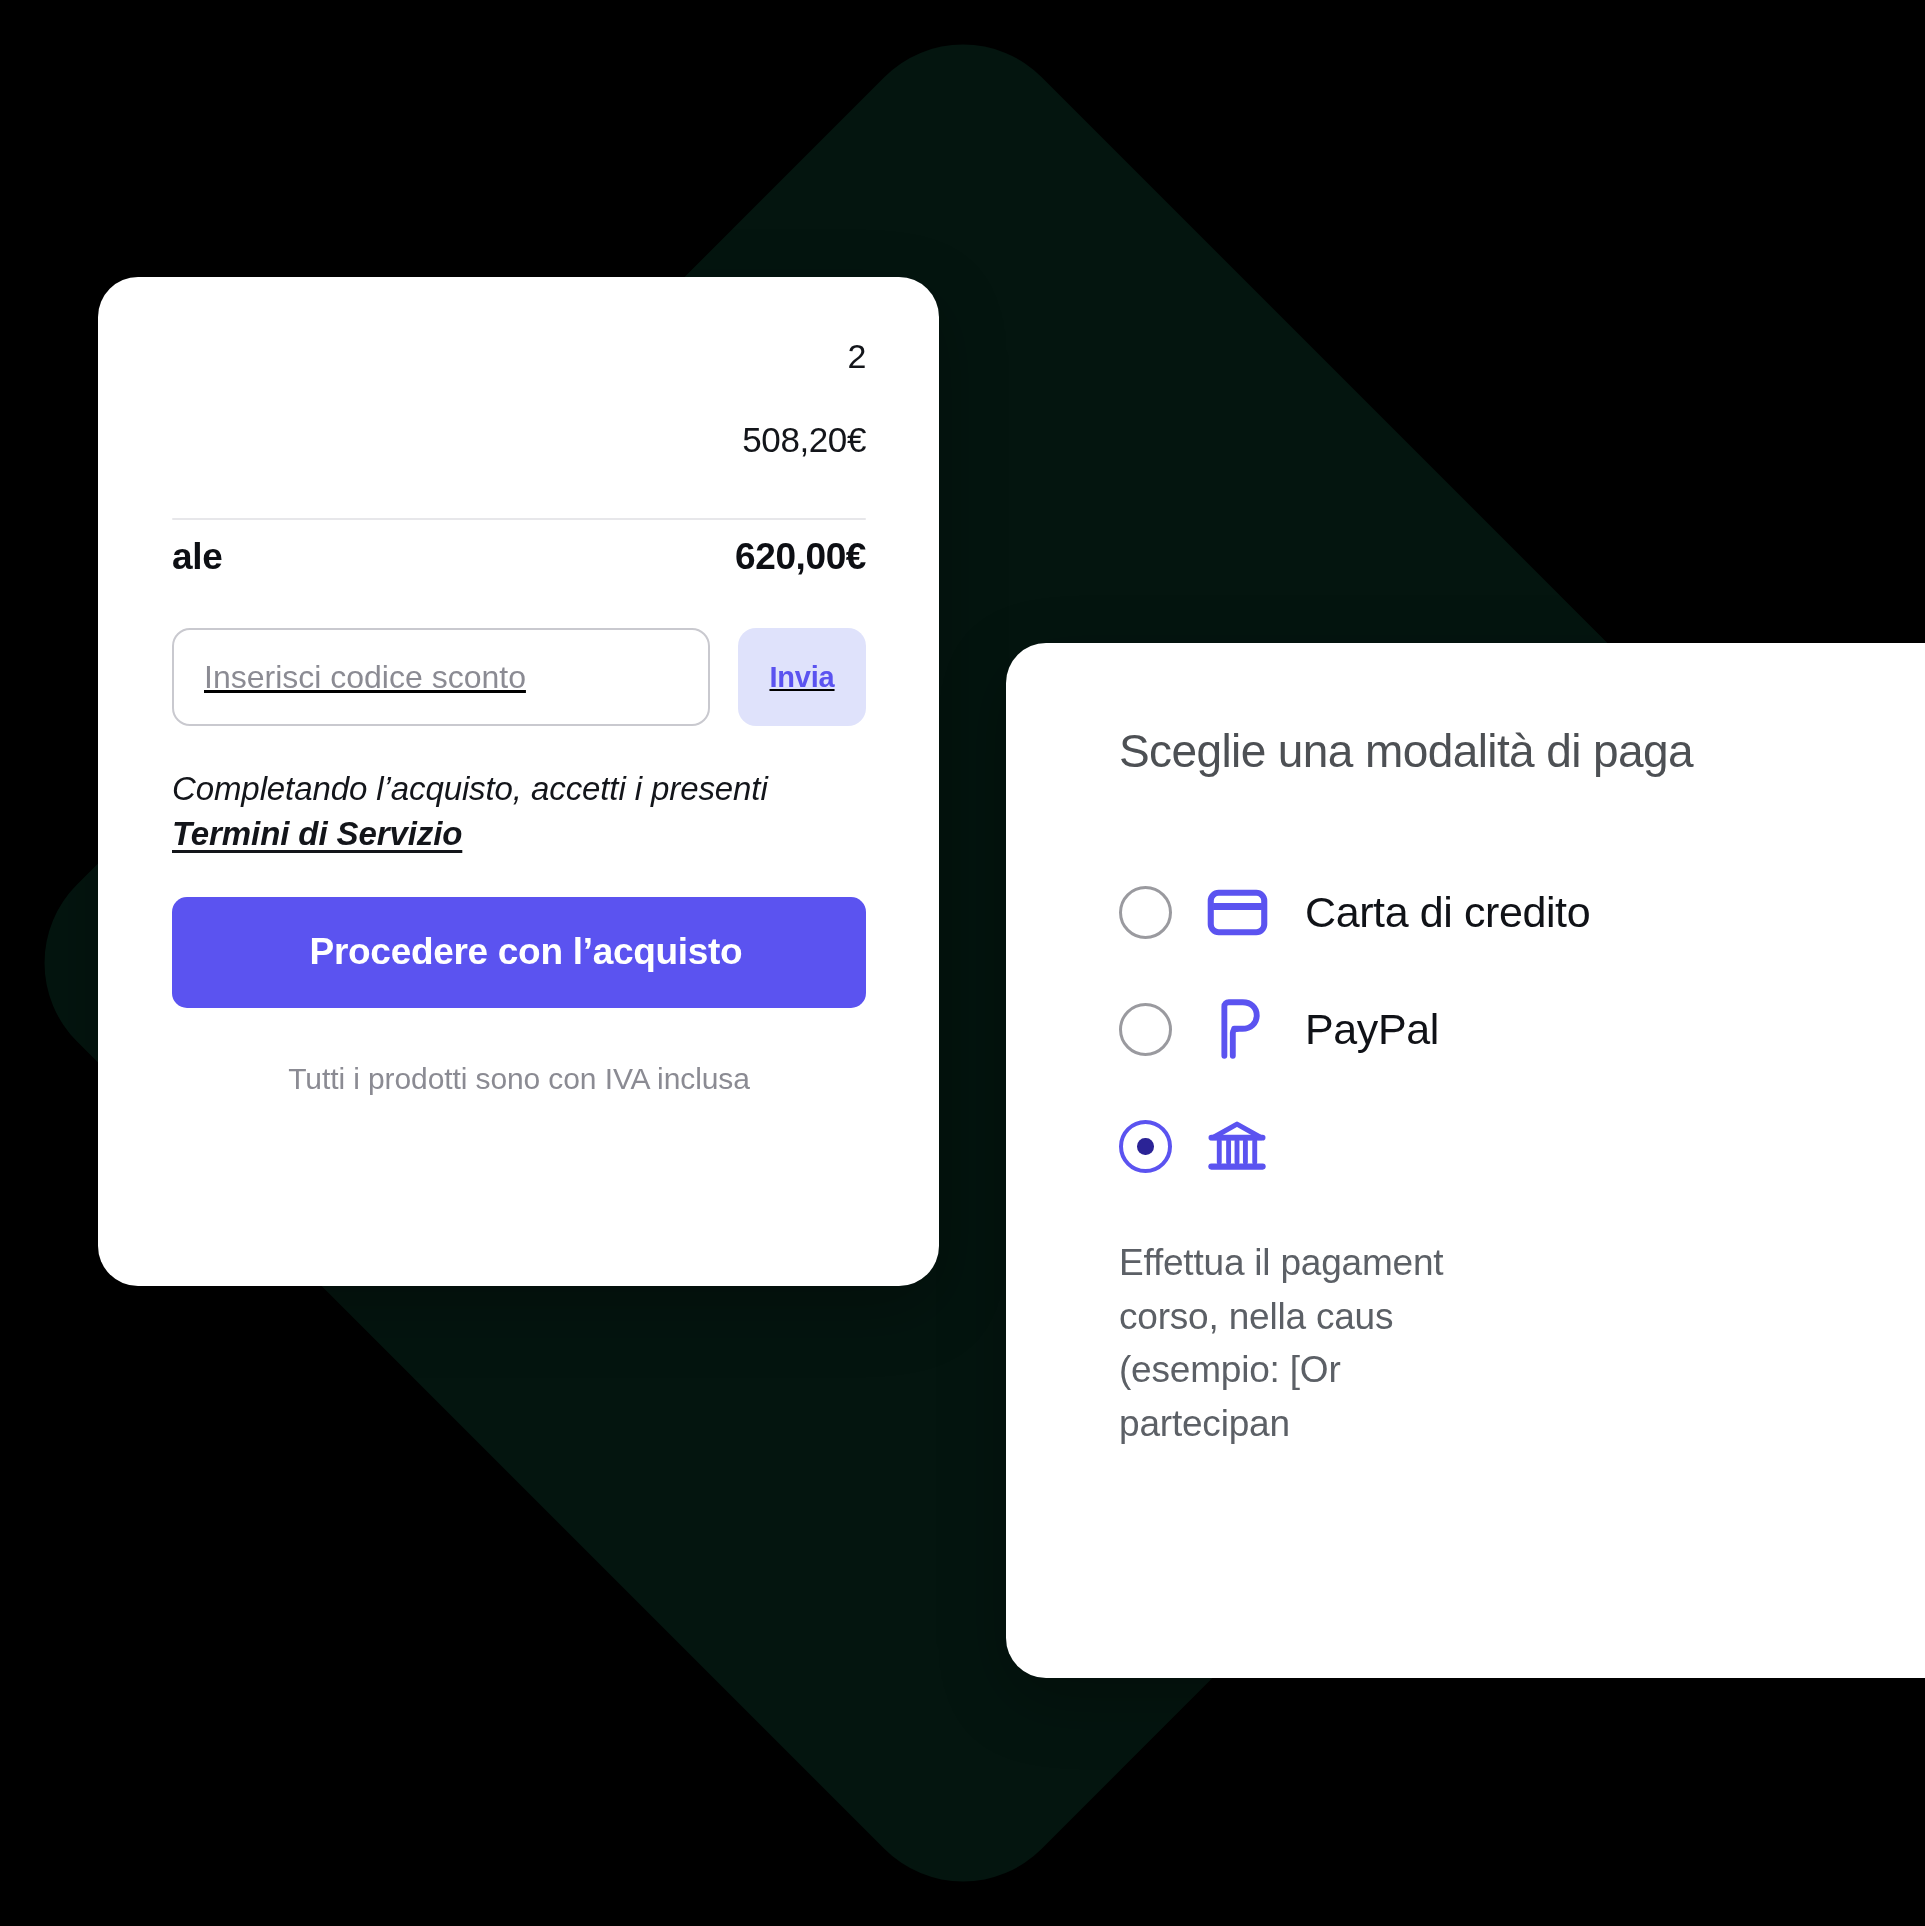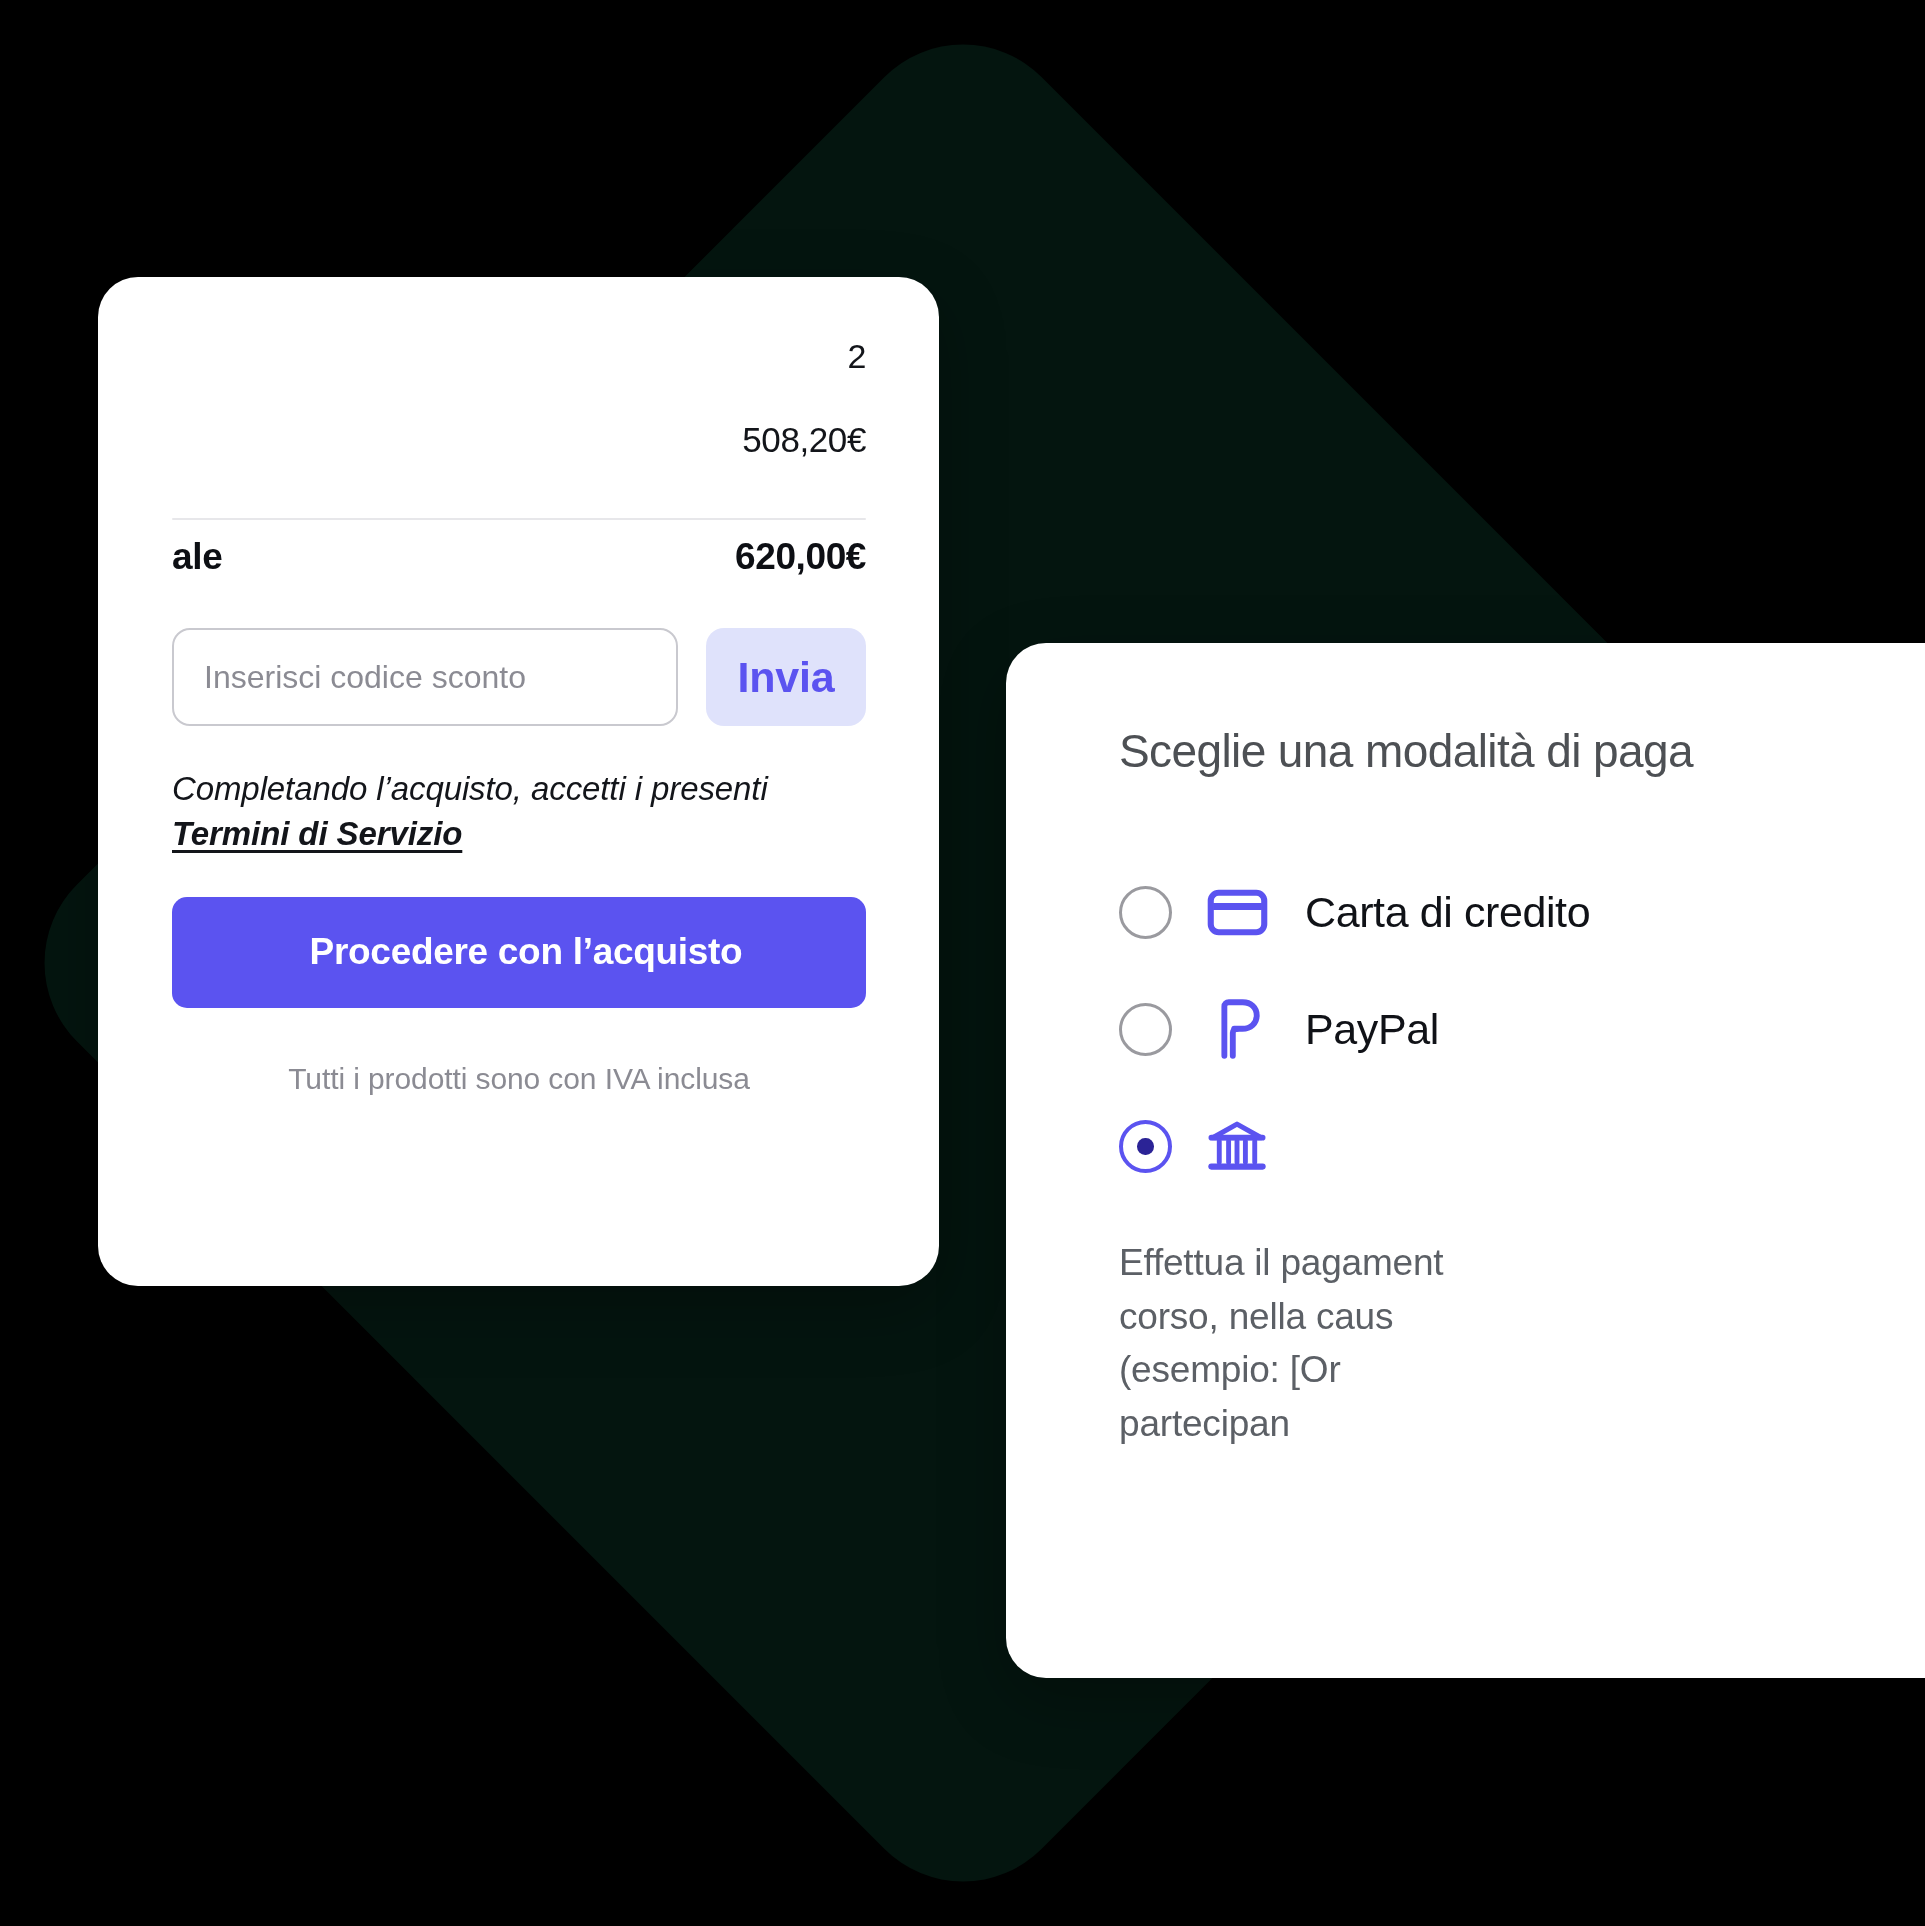--- a/index.html
+++ b/index.html
@@ -105,45 +105,46 @@
     letter-spacing: -0.4px;
     white-space: nowrap;
   }
 
   
   .discount-row {
     display: flex;
     align-items: stretch;
     gap: 28px;
     margin-bottom: 41px;
+    text-decoration: underline;
   }
   #discount-input {
     flex: 1 1 auto;
     height: 98px;
     box-sizing: border-box;
     border: 2.2px solid #c9c9cf;
     border-radius: 18px;
     background: #ffffff;
     padding: 0 30px;
     font-size: 32px;
     font-family: "Liberation Sans", sans-serif;
     color: #13151a;
     outline: none;
   }
   #discount-input::placeholder {
     color: #8b8b93;
   }
   #send-code-button {
-    width: 160px;
+    width: 128px;
     height: 98px;
     border: none;
     border-radius: 18px;
     background: #dfe2fb;
     color: #5b53f0;
-    font-size: 43px;
+    font-size: 29px;
     font-weight: bold;
     font-family: "Liberation Sans", sans-serif;
     letter-spacing: -0.2px;
     cursor: pointer;
   }
 
   
   #terms-text {
     font-size: 33px;
     line-height: 1.34;

